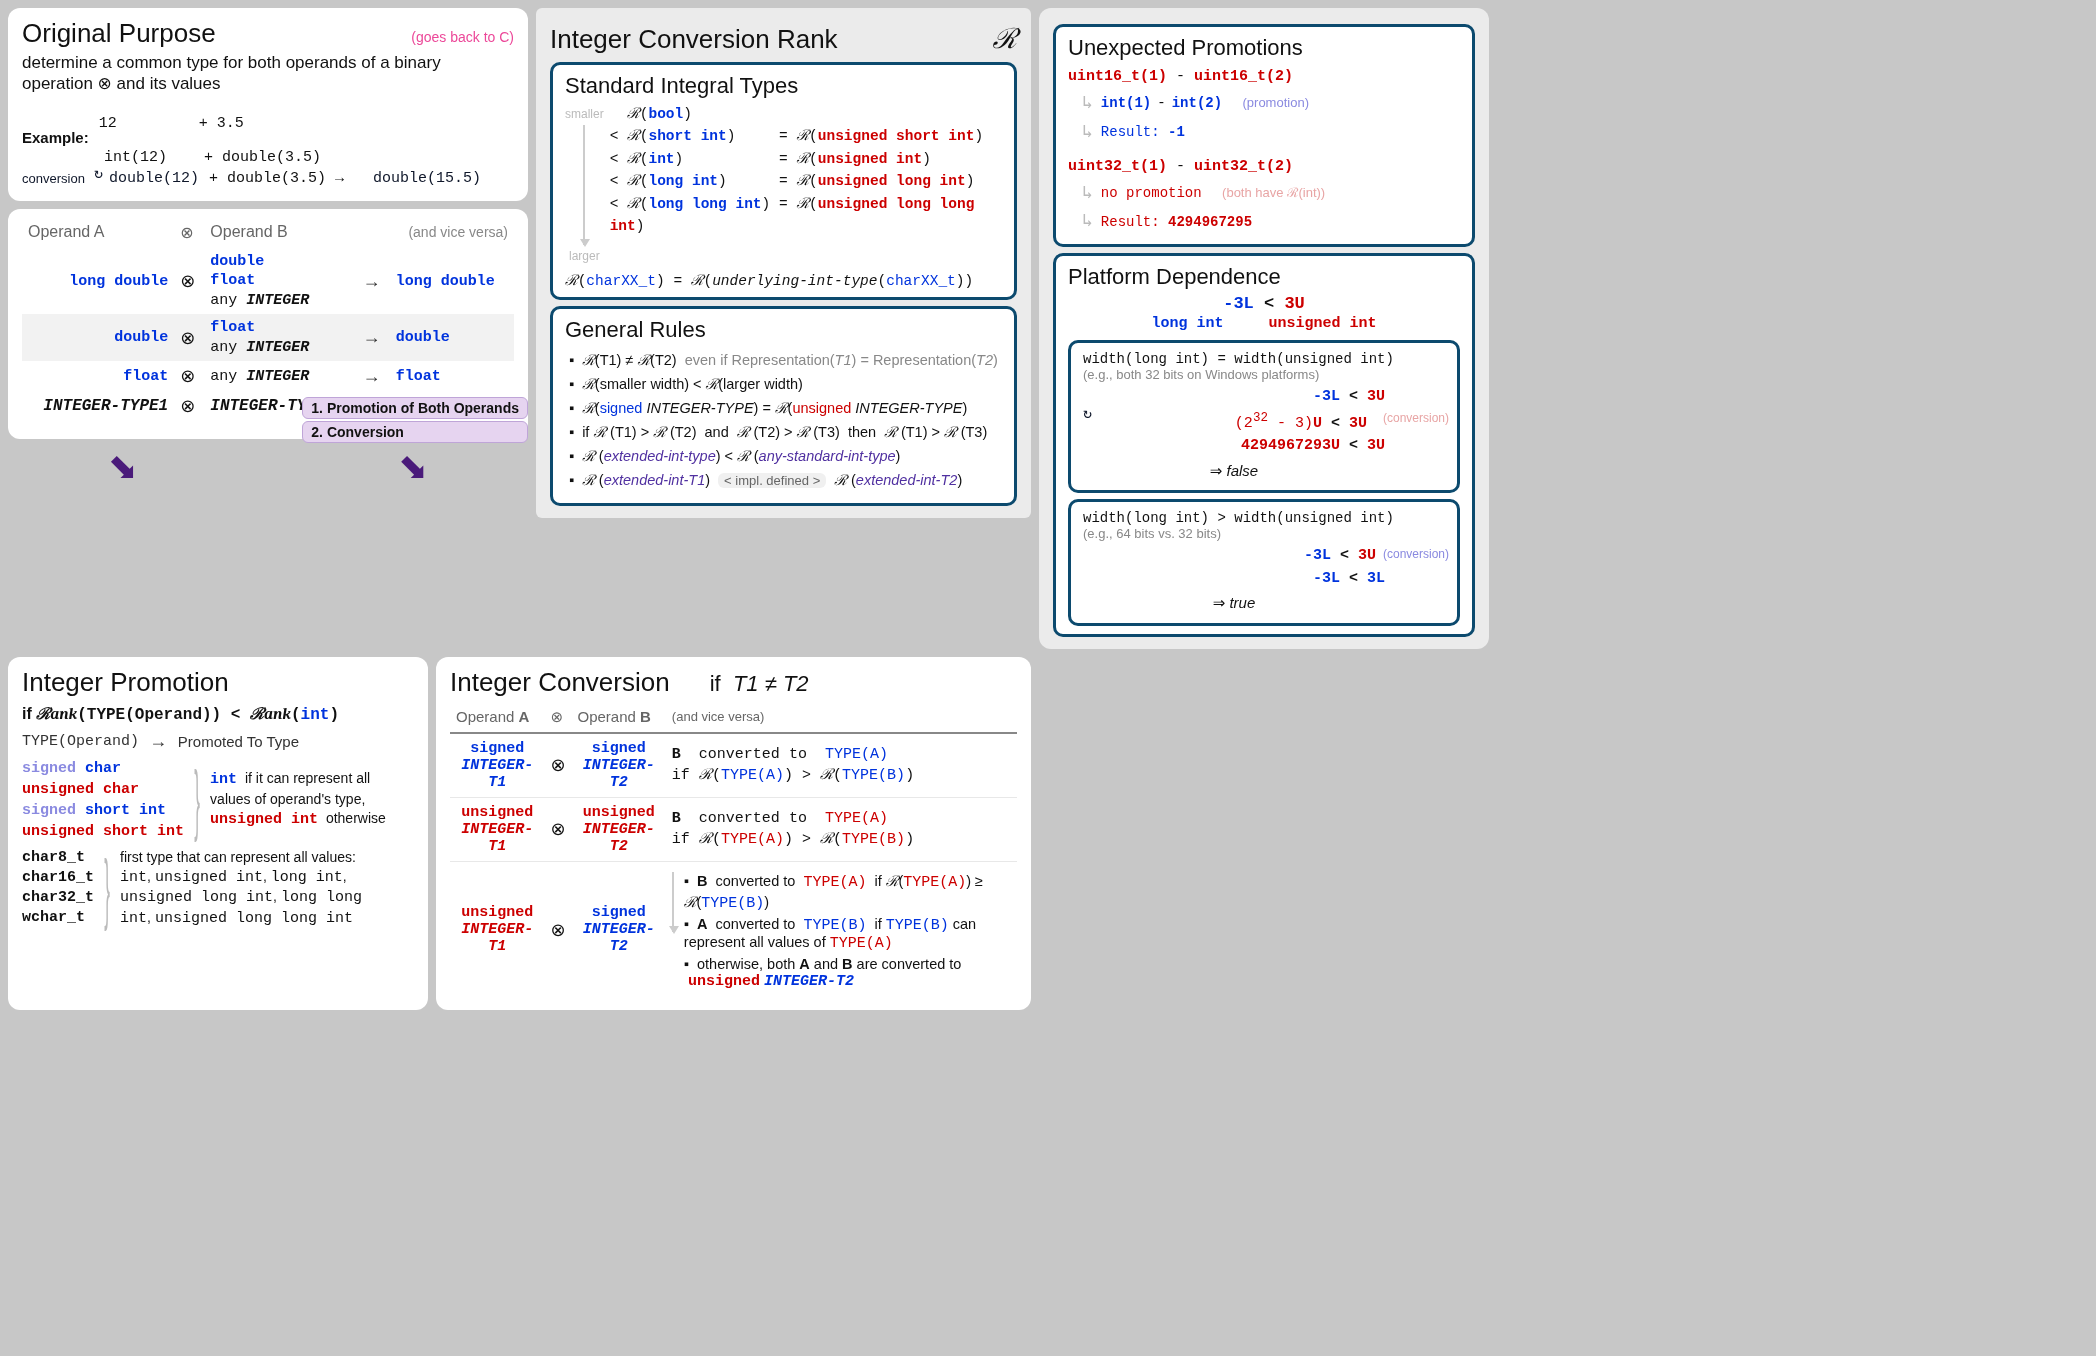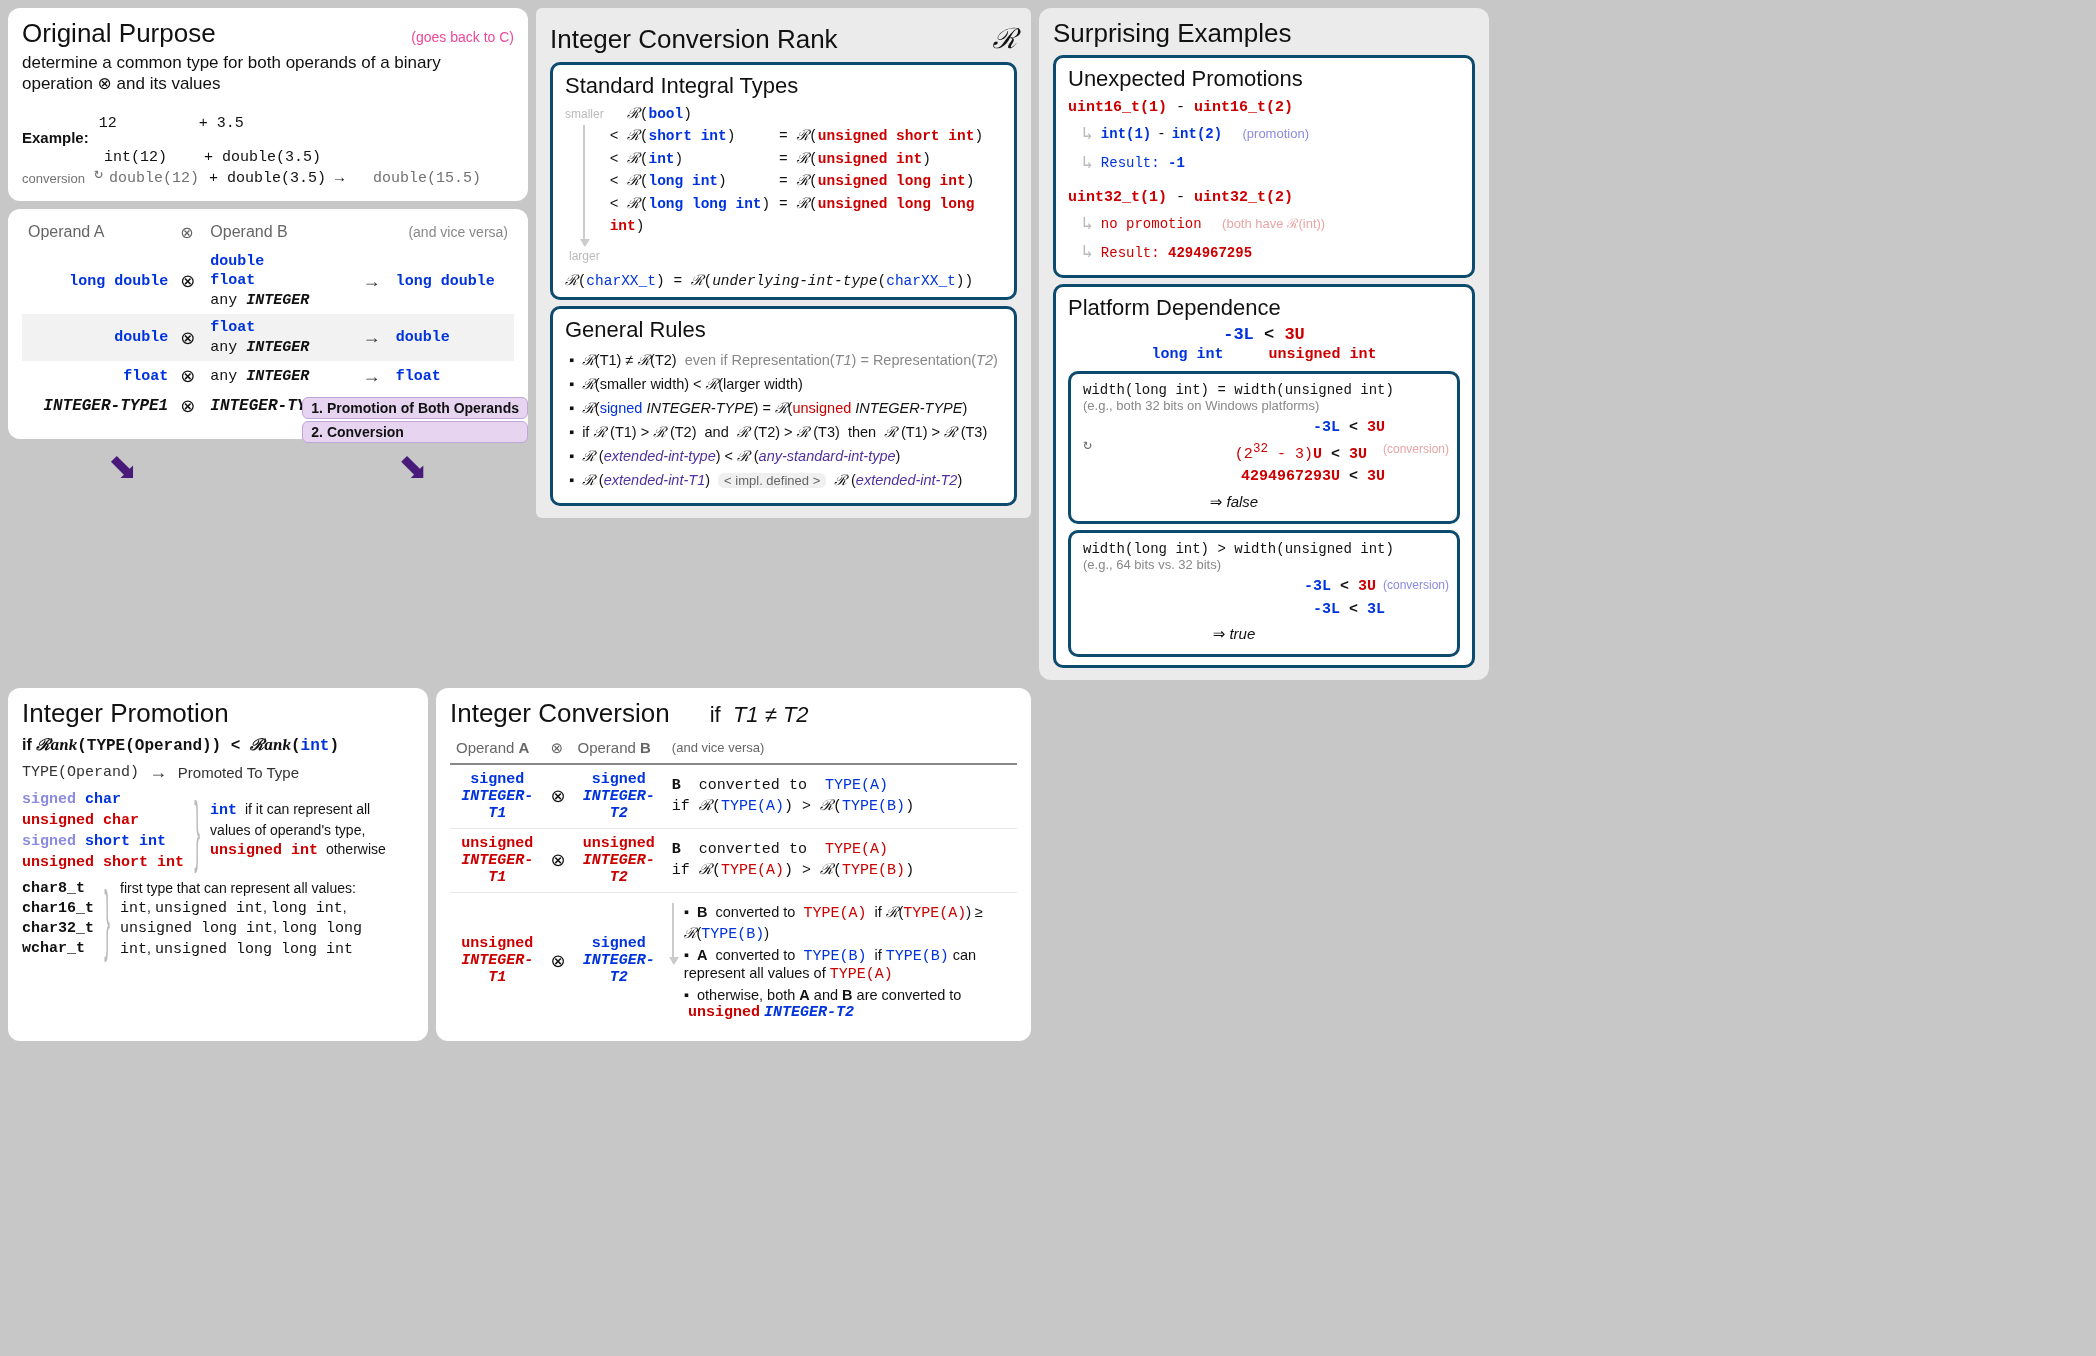--- a/index.html
+++ b/index.html
@@ -29,21 +29,21 @@
   .subtitle-note { color: #ec4899; font-size: 14px; }
   .subcard-title {
     font-size: 22px;
     font-weight: 400;
     margin: 0 0 4px 0;
   }
   .mono { font-family: "Consolas","Courier New",monospace; font-size: 15px; }
   .monosm { font-family: "Consolas","Courier New",monospace; font-size: 14px; }
   .blue { color: #0033dd; }
   .red { color: #c00; }
-  .crimson { color: #737373; }
+  .crimson { color: #0f172a; }
   .lightblue { color: #8a8ae0; }
   .gray { color: #888; }
   .lightred { color: #e8a5a5; }
   .purple { color: #5030a0; font-style: italic; }
   .bold { font-weight: bold; }
   .italic { font-style: italic; }
   .script { font-family: "Cambria","Georgia",serif; font-style: italic; }
 
   
   .col1 { display:flex; flex-direction:column; gap:8px; }
@@ -265,23 +265,20 @@
           <li>if <span class="script">ℛ</span> (T1) &gt; <span class="script">ℛ</span> (T2)&nbsp; and &nbsp;<span class="script">ℛ</span> (T2) &gt; <span class="script">ℛ</span> (T3)&nbsp; then &nbsp;<span class="script">ℛ</span> (T1) &gt; <span class="script">ℛ</span> (T3)</li>
           <li><span class="script">ℛ</span> (<span class="purple">extended-int-type</span>) &lt; <span class="script">ℛ</span> (<span class="purple">any-standard-int-type</span>)</li>
           <li><span class="script">ℛ</span> (<span class="purple">extended-int-T1</span>)&nbsp; <span class="pill">&lt; impl. defined &gt;</span> &nbsp;<span class="script">ℛ</span> (<span class="purple">extended-int-T2</span>)</li>
         </ul>
       </div>
     </div>
   </div>
 
   <div class="col3">
     <div class="card" style="background:#ebebeb;">
-      <div class="card-title">
-          <span>Surprising Examples</span>
-        </div>
 
       <div class="subcard">
         <div class="subcard-title">Unexpected Promotions</div>
         <div class="mono" style="line-height:1.6;">
           <div>
             <span class="red bold">uint16_t(1)</span><span> - </span><span class="red bold">uint16_t(2)</span>
           </div>
           <div class="subflow">
             <span class="sub-arrow">↳</span>
             <span class="blue bold">int(1)</span>

